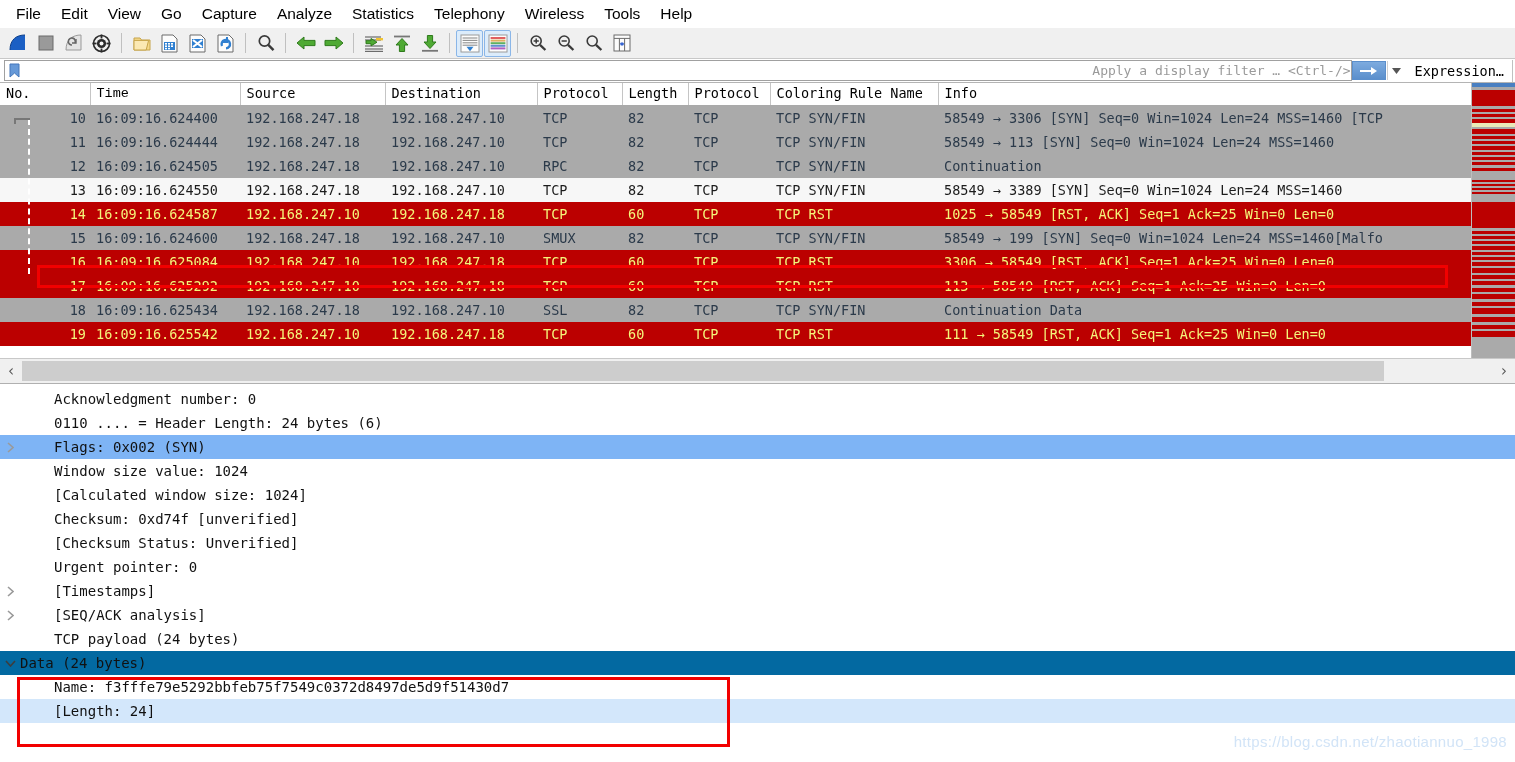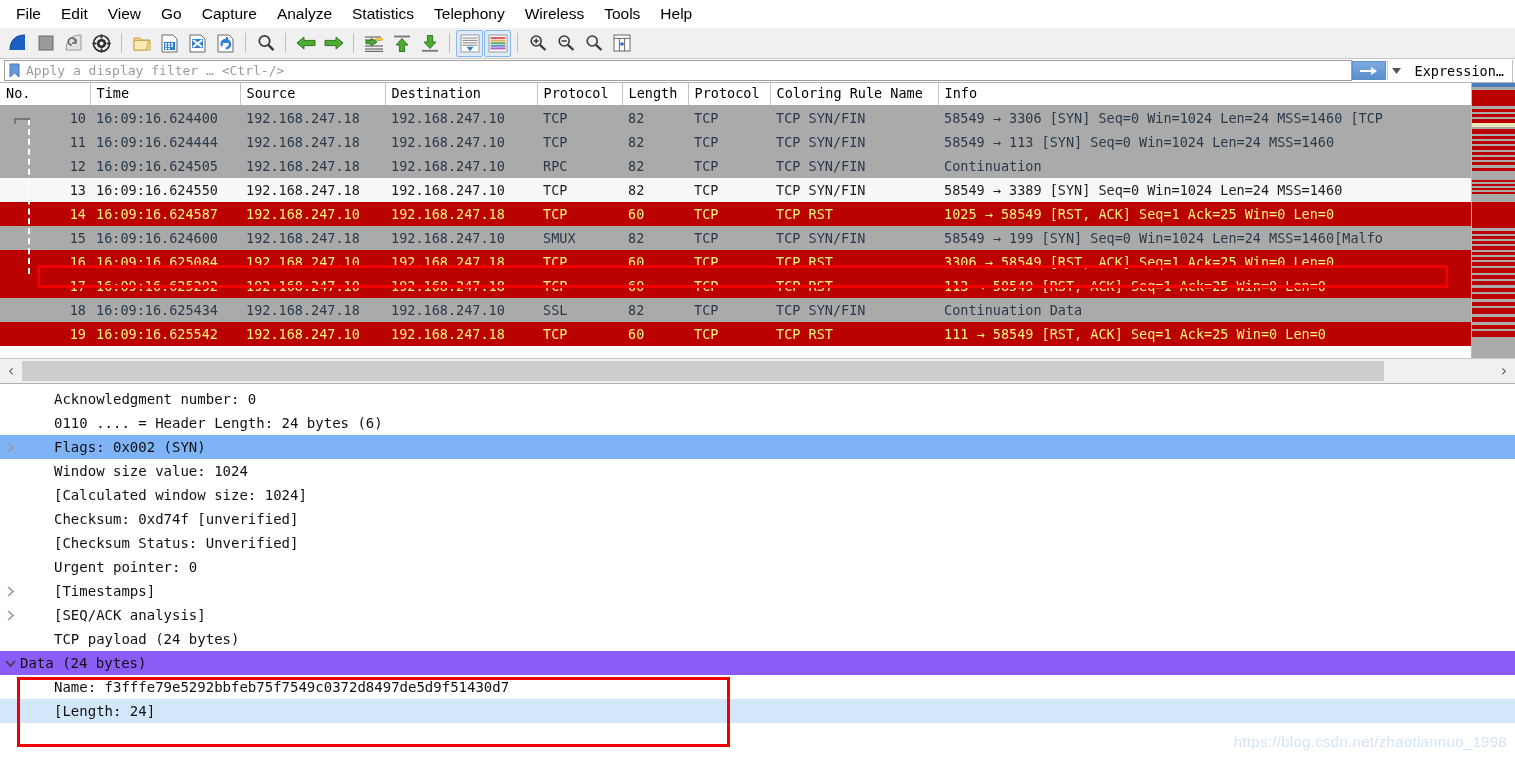--- a/index.html
+++ b/index.html
@@ -56,20 +56,21 @@
     padding: 0 2px;
   }
   .filter-input {
     flex: 1 1 auto;
     height: 21px;
     border: 1px solid #a0a0a0;
     background:#fff;
     display:flex; align-items:center;
     margin: 1px 0 1px 2px;
     min-width: 0;
+    justify-content: space-between;
   }
   .filter-bookmark {
     width: 18px; height: 19px;
     display:flex; align-items:center; justify-content:center;
     flex: 0 0 auto;
   }
   .filter-ph {
     font-family: "DejaVu Sans Mono", monospace;
     font-size: 13px;
     color: #9a9a9a;
@@ -215,21 +216,21 @@
     width: 20px; min-width:20px;
     display:flex; align-items:center; justify-content:center;
     color:#9a9a9a; font-size: 12px;
   }
   .drow .arrow.open { color:#3d3d3d; }
   .drow .dlabel { padding-left: 0; }
   .drow.indent1 .dlabel { padding-left: 34px; }
   .drow.indent0 .dlabel { padding-left: 0px; }
   .drow.sel { background:#7eb4f5; }
   .drow.sel-light { background:#d3e7fb; }
-  .drow.graybg { background:#8b5cf6;text-align:right; }
+  .drow.graybg { background:#0369a1;text-align:right; }
 
   .hl-box2 {
     position:absolute;
     border:3px solid #f20000;
     pointer-events:none;
     z-index: 5;
   }
 
   .watermark {
     position:absolute;
@@ -446,21 +447,21 @@
     </div>
     <div class="expression-btn">Expression…</div>
   </div>
 
   <div class="packet-list-wrap">
     <div class="plist-scroll-inner">
       <table class="plist">
         <thead>
           <tr id="plist-head">
               <th style="width: 90px;">No.</th>
-              <th style="width: 150px;">Time</th>
+              <th style="width: 150px; font-family: Liberation Mono, monospace;">Time</th>
               <th style="width: 145px;">Source</th>
               <th style="width: 152px;">Destination</th>
               <th style="width: 85px;">Protocol</th>
               <th style="width: 66px;">Length</th>
               <th style="width: 82px;">Protocol</th>
               <th style="width: 168px;">Coloring Rule Name</th>
               <th style="width: 622px;">Info</th>
             </tr>
         </thead>
         <tbody id="plist-body">

